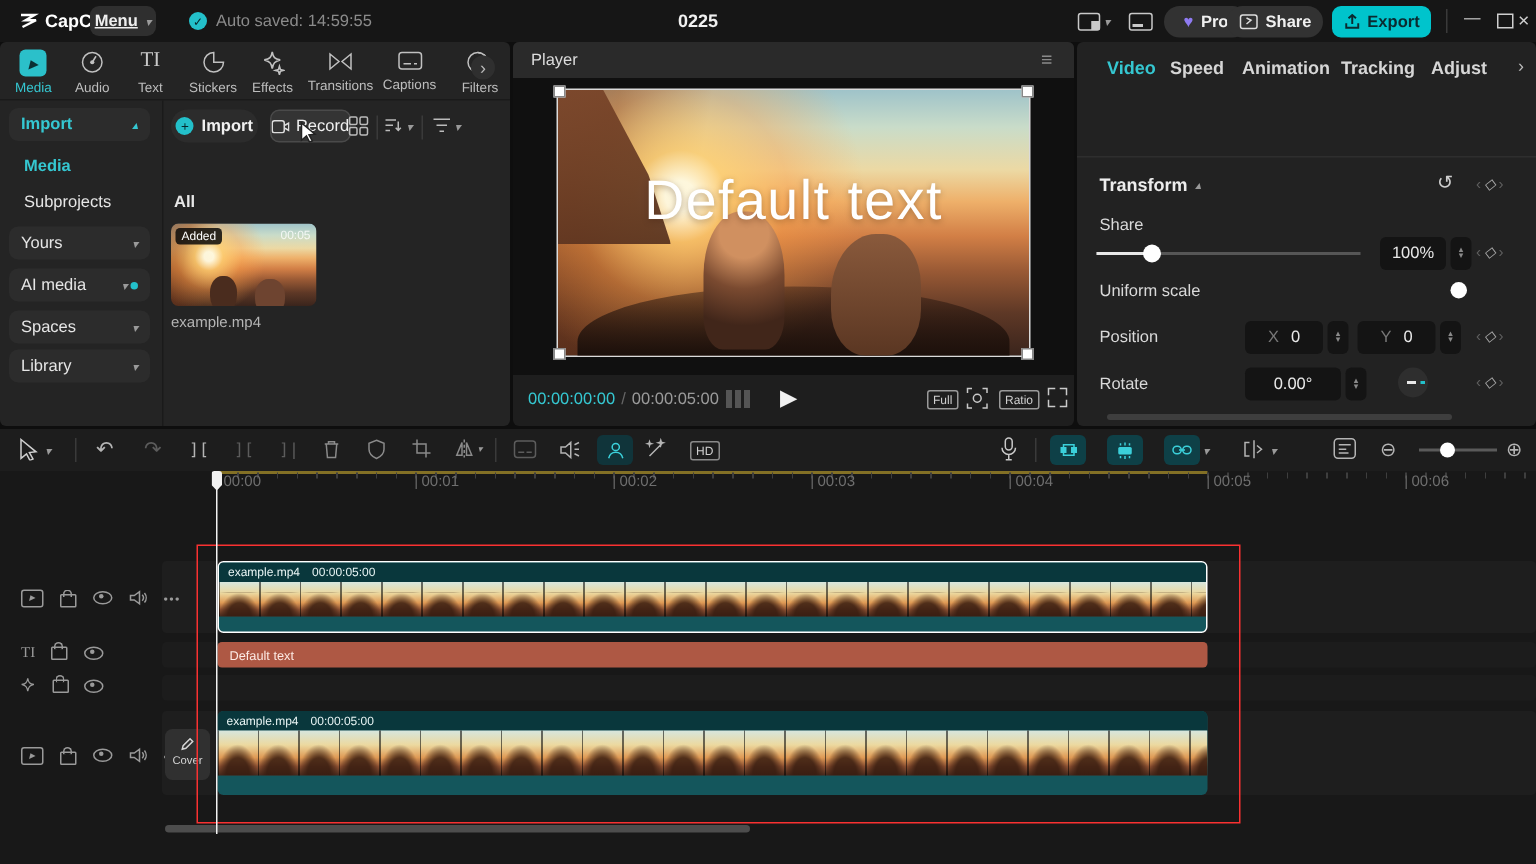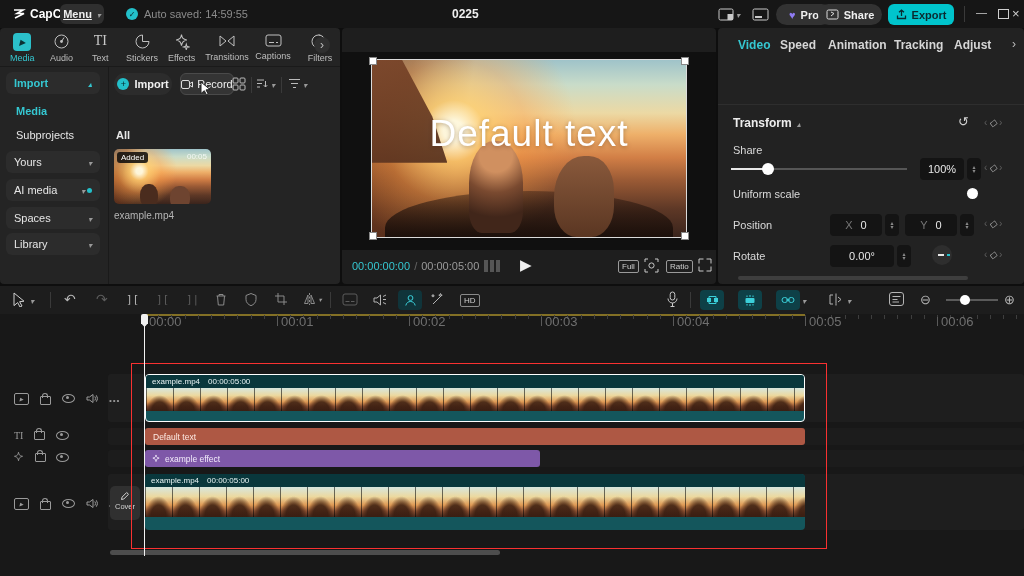--- a/index.html
+++ b/index.html
@@ -32,21 +32,21 @@
   
   .ilock{position:relative;width:9px;height:7px;border:1px solid #9a9a9a;border-radius:1px;margin-top:4px;}
   .ilock::before{content:"";position:absolute;left:1px;top:-4px;width:4px;height:4px;border:1px solid #9a9a9a;
                  border-bottom:none;border-radius:3px 3px 0 0;}
   .ieye{position:relative;width:11px;height:7px;border:1px solid #9a9a9a;border-radius:50%;}
   .ieye::after{content:"";position:absolute;left:3px;top:1px;width:3px;height:3px;border-radius:50%;background:#9a9a9a;}
   .idots::before{content:"•••";color:#9a9a9a;font-size:8px;letter-spacing:1px;}
   .itrack{width:13px;height:10px;border:1px solid #9a9a9a;border-radius:2px;display:flex;align-items:center;justify-content:center;}
   .itrack::before{content:"▶";font-size:5px;color:#9a9a9a;}
   
-  .rlabel{position:absolute;top:3px;border-left:1px solid #5a5a5a;padding-left:3px;font-size:13px;color:#6f6f6f;height:9px;line-height:9px;}
+  .rlabel{position:absolute;top:3px;border-left:1px solid #5a5a5a;padding-left:3px;font-size:10px;color:#6f6f6f;height:9px;line-height:9px;}
   
   .strip{background-image:
       repeating-linear-gradient(90deg,rgba(0,0,0,.55) 0 1px,transparent 1px 27px),
       radial-gradient(ellipse at 50% 100%,rgba(55,28,16,.85) 0 40%,rgba(55,28,16,0) 70%),
       linear-gradient(180deg,#d7e6de 0%,#ecd9a0 32%,#df9a55 60%,#8a4e30 80%,#46291d 100%);
     background-size:auto,27px 70%,auto;background-position:0 0,0 100%,0 0;background-repeat:repeat,repeat-x,repeat;}
   .sunset{background:
       radial-gradient(circle at 26% 40%,rgba(255,250,225,.95) 0 4%,rgba(255,205,110,.8) 12%,rgba(255,160,70,.4) 28%,rgba(255,140,60,0) 48%),
       linear-gradient(100deg,rgba(110,55,28,.6) 0 12%,rgba(110,55,28,0) 30%),
       linear-gradient(180deg,#9fc3c9 0%,#c9dcc9 14%,#ecd9a4 30%,#eeb06a 42%,#d27f46 55%,#9a5a35 68%,#5e3826 84%,#3a241c 100%);}
@@ -237,20 +237,24 @@
         <span style="position:absolute;left:3px;top:3px;background:rgba(10,10,10,.85);color:#fff;font-size:8px;padding:1px 4px;border-radius:3px;">Added</span>
         <span style="position:absolute;right:4px;top:3px;color:rgba(255,255,255,.8);font-size:8px;">00:05</span>
         <span style="position:absolute;left:26px;bottom:-4px;width:18px;height:24px;border-radius:45%;background:#4a2c1e;"></span>
         <span style="position:absolute;left:56px;bottom:-6px;width:20px;height:24px;border-radius:45%;background:#6e4430;"></span>
       </div>
       <span class="abs" style="left:6px;top:143px;font-size:10px;color:#b5b5b5;">example.mp4</span>
     </div>
   </div>
 
   <div class="abs panel" style="left:342px;top:28px;width:374px;height:256px;background:#1e1e1e;overflow:hidden;">
+    <div class="abs" style="left:0;top:0;width:374px;height:24px;background:#2a2a2a;">
+      <span class="abs" style="left:12px;top:6px;color:#dcdcdc;">Player</span>
+      <span class="abs" style="left:352px;top:4px;color:#8a8a8a;font-size:13px;">≡</span>
+    </div>
     <div class="abs" style="left:0;top:24px;width:374px;height:198px;background:#101010;">
       <div class="abs sunset" style="left:30px;top:8px;width:314px;height:177px;outline:1px solid rgba(255,255,255,.85);">
         <span style="position:absolute;left:0;top:0;width:24%;height:58%;background:linear-gradient(160deg,#7a4428,#55301e);clip-path:polygon(0 0,40% 0,80% 55%,100% 100%,0 100%);opacity:.92;"></span>
         <span style="position:absolute;left:4%;bottom:0;width:92%;height:26%;background:linear-gradient(#38201574,#1c100b);border-radius:100% 100% 0 0/160% 160% 0 0;"></span>
         <span style="position:absolute;left:31%;bottom:2%;width:17%;height:52%;border-radius:46% 46% 24% 24%;background:radial-gradient(circle at 50% 16%,#d09060 0 20%,#7a4a30 45%,#41261a 75%);"></span>
         <span style="position:absolute;left:58%;bottom:0;width:19%;height:46%;border-radius:50% 42% 38% 38%;background:linear-gradient(180deg,#8a5a3c,#5a3622);"></span>
         <span style="position:absolute;left:0;top:30%;width:100%;text-align:center;color:#fff;font-size:37px;letter-spacing:1px;text-shadow:0 1px 4px rgba(60,30,10,.35);">Default text</span>
         <i class="handle" style="left:-3px;top:-3px;"></i>
         <i class="handle" style="right:-3px;top:-3px;"></i>
         <i class="handle" style="left:-3px;bottom:-3px;"></i>
@@ -503,26 +507,20 @@
         <span>example.mp4</span>
         <span>00:00:05:00</span>
       </div>
       <div class="strip" style="height:23px;"></div>
     </div>
 
     <div class="abs r" style="left:145px;top:114px;width:660px;height:17px;background:#ae5844;border-radius:3px;padding-left:8px;box-sizing:border-box;">
       <span style="font-size:8.5px;color:#fdeae4;">Default text</span>
     </div>
 
-    <div class="abs r" style="left:145px;top:136px;width:395px;height:17px;background:#7e58a8;border-radius:3px;padding-left:6px;gap:4px;box-sizing:border-box;">
-      <svg width="10" height="10" viewBox="0 0 16 16">
-          <path d="M8 1.5C8.6 5 9.5 6 13 6.5 9.5 7.5 8.6 8.5 8 12 7.4 8.5 6.5 7.5 3 6.5 6.5 6 7.4 5 8 1.5Z" stroke="#f0e8fa" fill="none" stroke-width="1.4"></path>
-        </svg>
-      <span style="font-size:8.5px;color:#f3ecfb;">example effect</span>
-    </div>
 
     <div class="abs" style="left:145px;top:160px;width:660px;height:56px;background:#14565c;border-radius:4px;overflow:hidden;">
       <div class="r" style="height:13px;background:rgba(8,52,57,.9);gap:8px;padding-left:6px;font-size:8px;color:#e8f4f4;">
         <span>example.mp4</span>
         <span>00:00:05:00</span>
       </div>
       <div class="strip" style="height:30px;"></div>
     </div>
 
     <span class="abs" style="left:131px;top:49px;width:694px;height:184px;border:1px solid #f93131;pointer-events:none;"></span>

